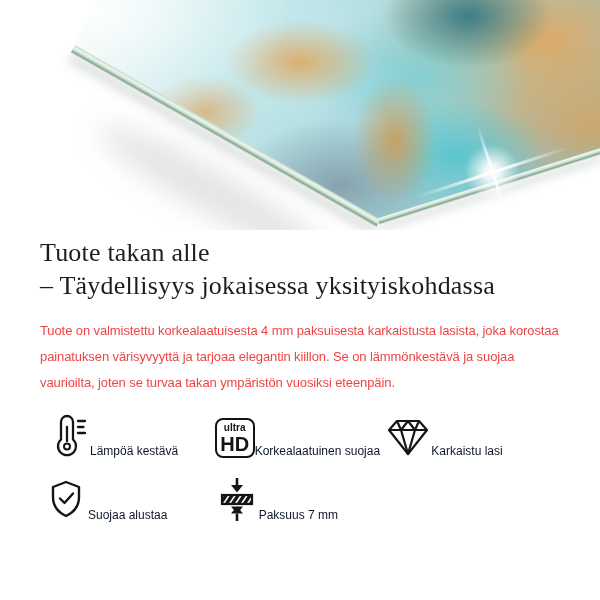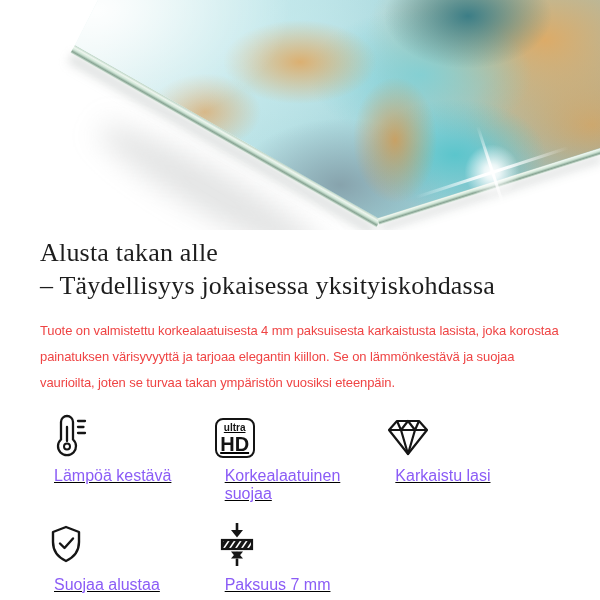--- a/index.html
+++ b/index.html
@@ -51,23 +51,23 @@
 
   
   .content { padding:6px 40px 0 40px; }
   h1.title { font-family:"Liberation Serif", serif; font-weight:500; color:#1d1d1d;
              font-size:26px; line-height:33px; letter-spacing:0.2px; }
   p.intro  { margin-top:16px; font-size:13px; line-height:26px; color:#ef4444;
              letter-spacing:-0.1px; max-width:525px; }
 
   
   .features { display:grid; grid-template-columns:repeat(3,1fr); row-gap:16px; margin-top:14px; padding:0 4px; }
-  .feature  { display:flex; flex-direction:column; align-items:flex-start;text-decoration:underline; }
+  .feature  { display:flex; flex-direction:row; align-items:flex-end; }
   .ficon    { height:48px; display:flex; align-items:flex-end; justify-content:center; }
-  .flabel   { margin-top:9px; font-size:16px; color:#8b5cf6;margin-left:10px; }
+  .flabel   { margin-top:9px; font-size:12px; color:#0f172a; }
 
   .uhd { width:40px; height:40px; border:2.5px solid #141414; border-radius:8px;
          display:flex; flex-direction:column; align-items:center; justify-content:center;
          font-weight:bold; color:#141414; line-height:1; }
   .uhd .t { font-size:10px; margin-bottom:1px; }
   .uhd .b { font-size:20px; }
 
   .stripes { width:40px; height:36px;
              background:repeating-linear-gradient(135deg, #151515 0 3.5px, transparent 3.5px 9.5px);
              clip-path:polygon(0 100%, 100% 0, 100% 100%); }
@@ -86,21 +86,21 @@
   <div class="panel"></div>
   <div class="sparkle">
     <div class="ray-h"></div>
     <div class="ray-v"></div>
     <div class="glow"></div>
   </div>
 </div>
 
 <div class="content">
   <h1 class="title">
-    <div>Alusta takan alle</div>
+    <div>Tuote takan alle</div>
     <div>– Täydellisyys jokaisessa yksityiskohdassa</div>
   </h1>
   <p class="intro">Tuote on valmistettu korkealaatuisesta 4 mm paksuisesta karkaistusta lasista, joka korostaa painatuksen värisyvyyttä ja tarjoaa elegantin kiillon. Se on lämmönkestävä ja suojaa vaurioilta, joten se turvaa takan ympäristön vuosiksi eteenpäin.</p>
 
   <div class="features">
 
     <div class="feature">
       <div class="ficon">
         <svg class="icn" width="46" height="46" viewBox="0 0 46 46" fill="none" stroke="#151515" stroke-width="2.3" stroke-linecap="round">
           <path d="M17 10 a6 6 0 0 1 12 0 v17.5 a9 9 0 1 1 -12 0 Z"></path>

